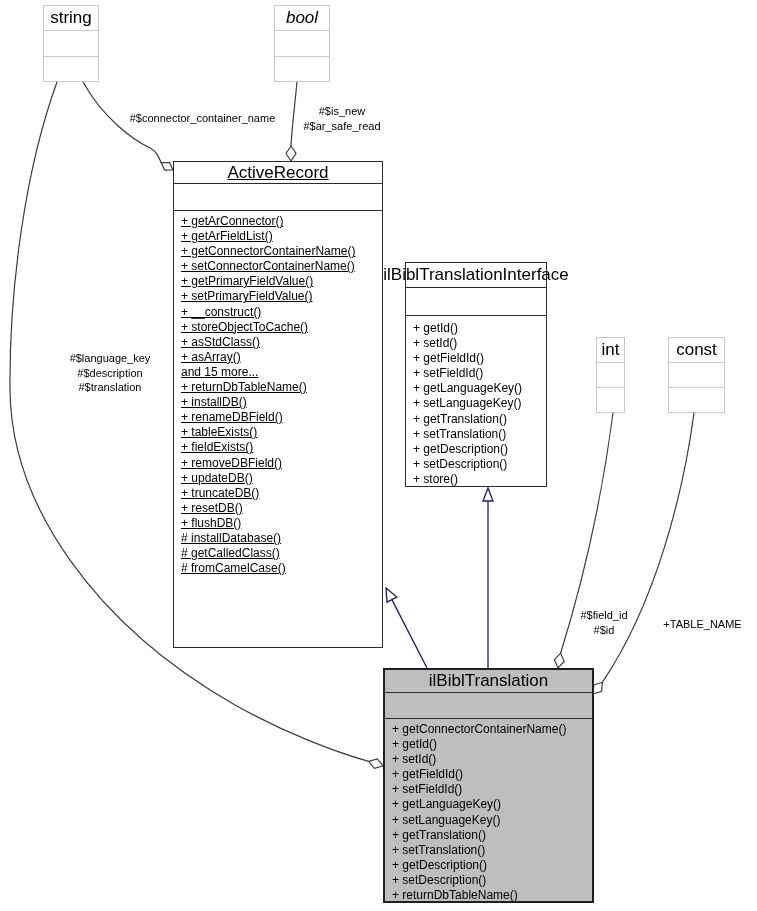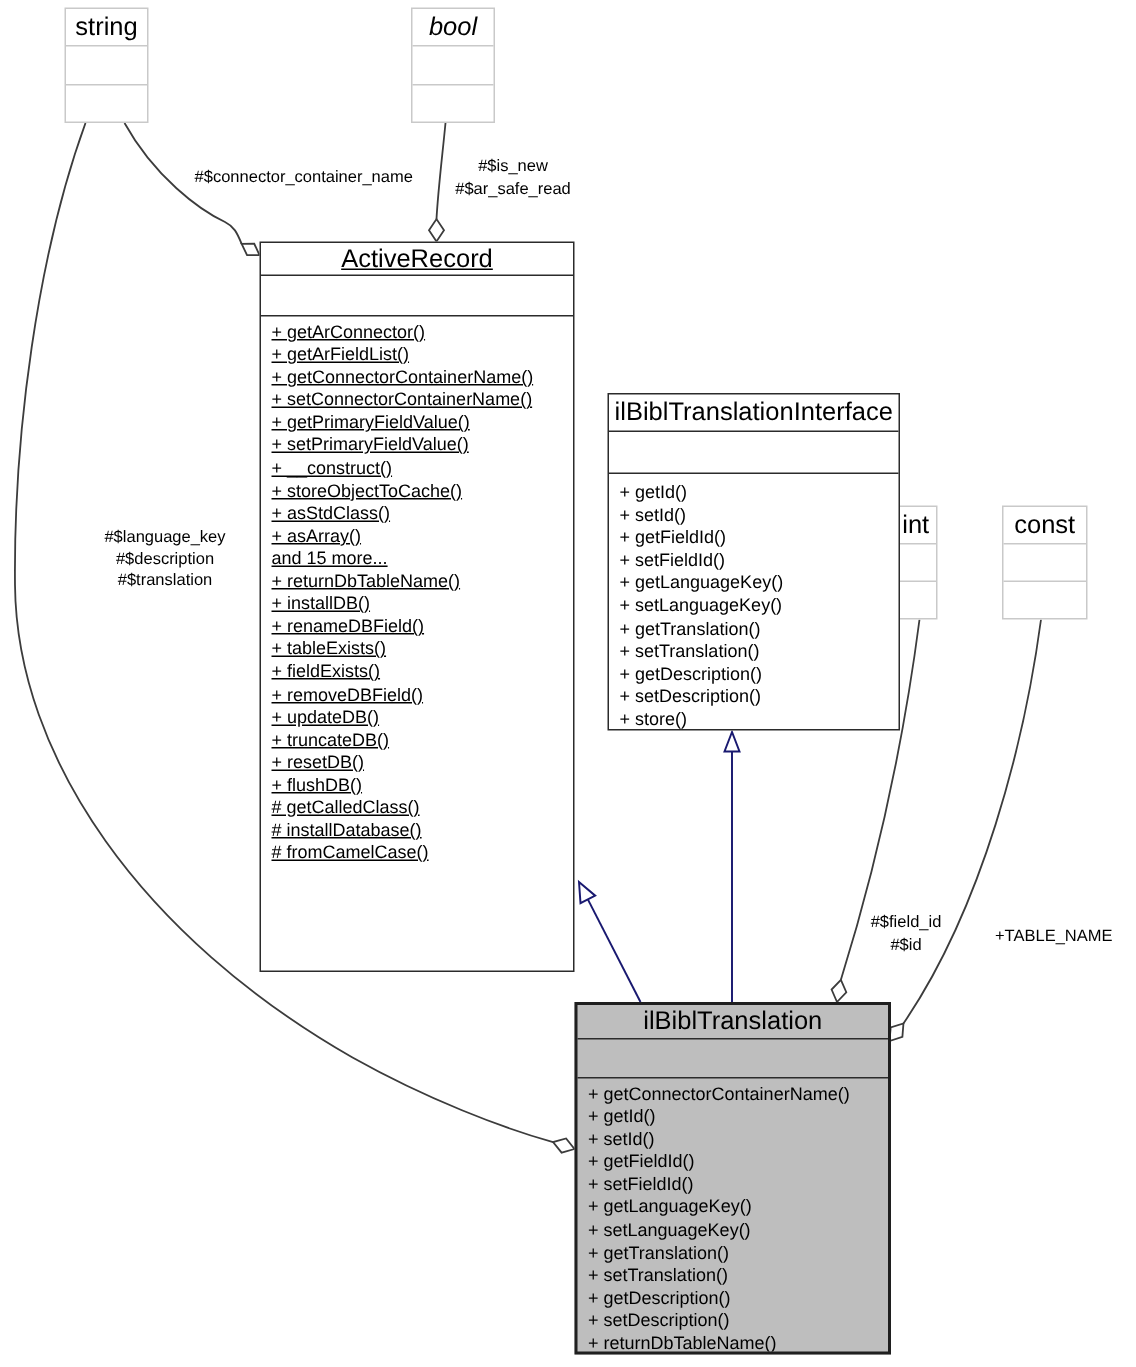--- a/index.html
+++ b/index.html
@@ -112,27 +112,27 @@
       <div>+ returnDbTableName()</div>
       <div>+ installDB()</div>
       <div>+ renameDBField()</div>
       <div>+ tableExists()</div>
       <div>+ fieldExists()</div>
       <div>+ removeDBField()</div>
       <div>+ updateDB()</div>
       <div>+ truncateDB()</div>
       <div>+ resetDB()</div>
       <div>+ flushDB()</div>
+      <div># installDatabase()</div>
       <div># getCalledClass()</div>
-      <div># installDatabase()</div>
       <div># fromCamelCase()</div>
     </div>
 </div>
 
-<div class="uml-box" style="left:405px;top:262px;width:195px;height:225px;">
+<div class="uml-box" style="left:405px;top:262px;width:142px;height:225px;">
   <div class="comp title" style="height:25px;">ilBiblTranslationInterface</div>
   <div class="comp" style="height:28px;"></div>
   <div class="comp members" style="padding-top:5px;">
       <div>+ getId()</div>
       <div>+ setId()</div>
       <div>+ getFieldId()</div>
       <div>+ setFieldId()</div>
       <div>+ getLanguageKey()</div>
       <div>+ setLanguageKey()</div>
       <div>+ getTranslation()</div>

